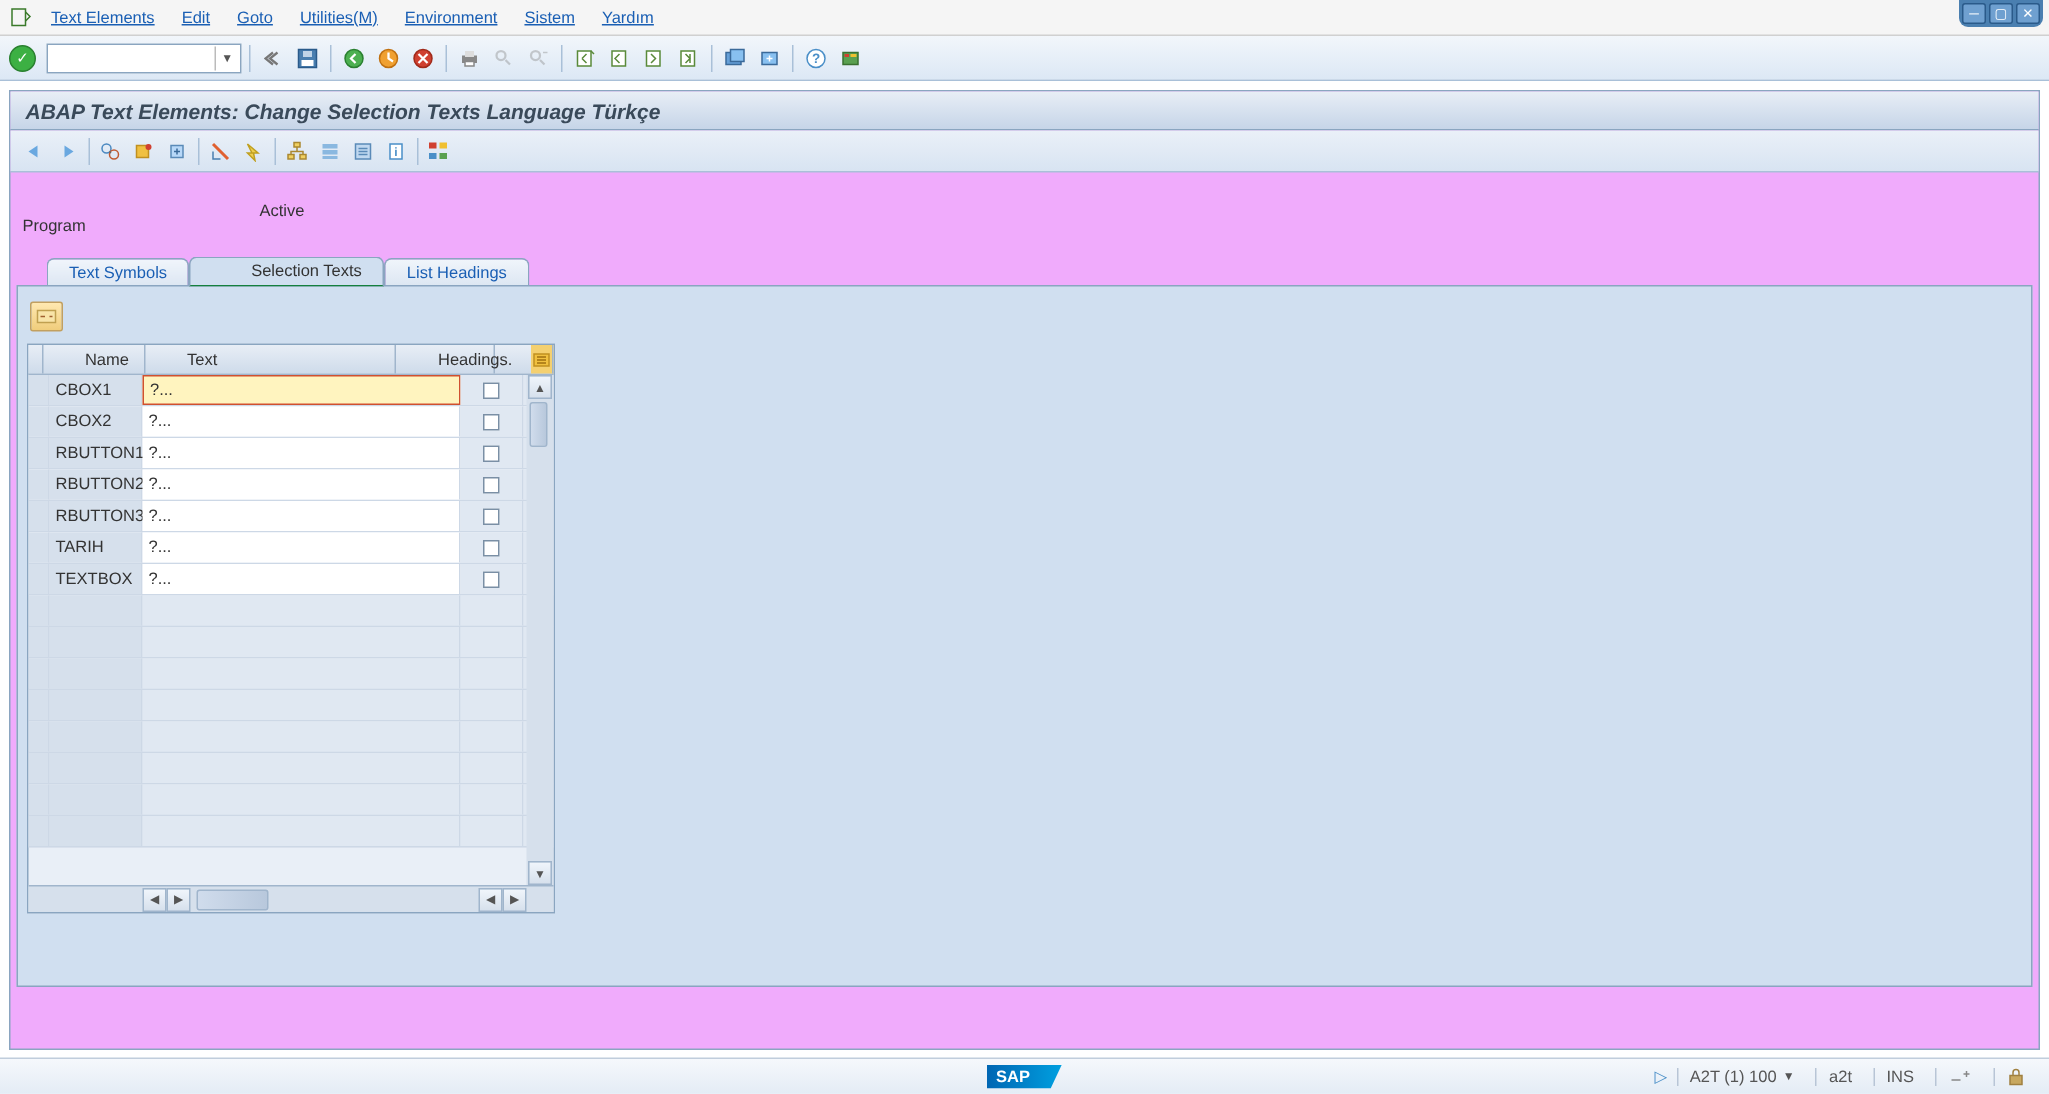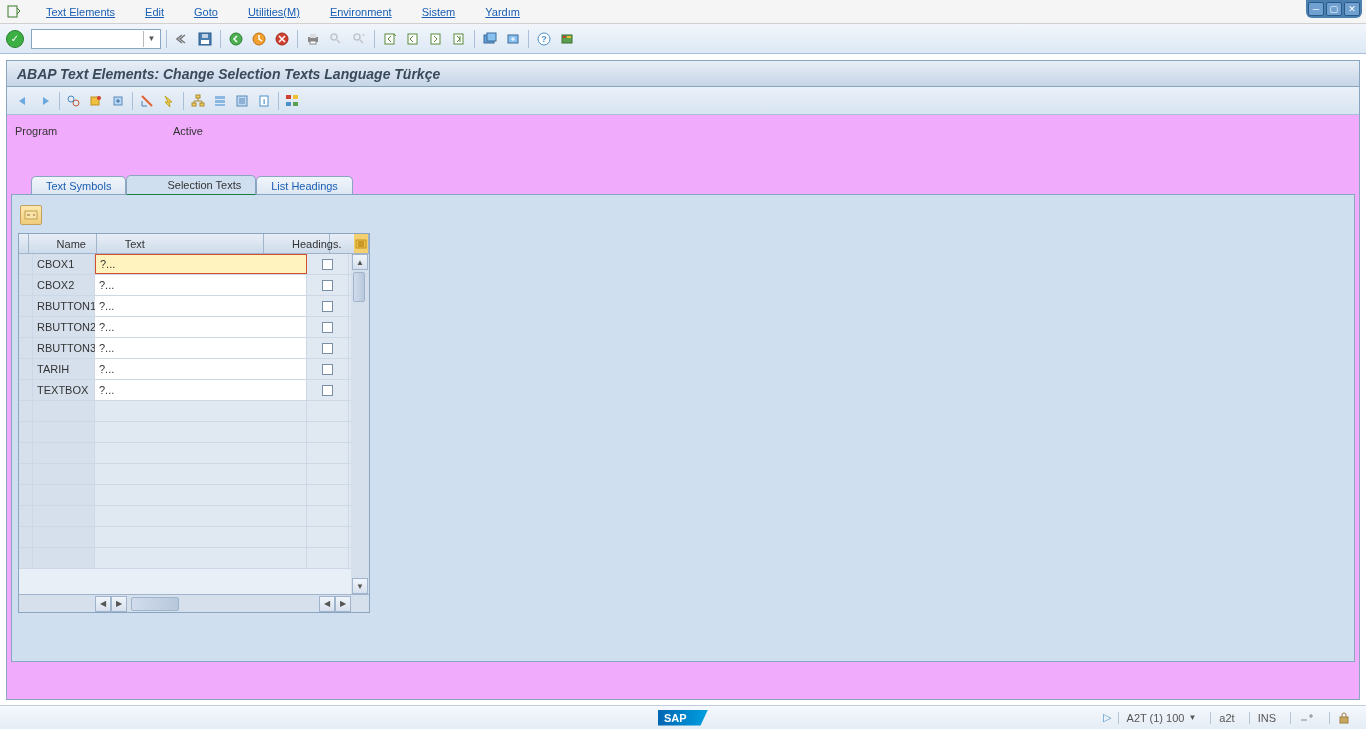--- a/index.html
+++ b/index.html
@@ -1,21 +1,21 @@
 <!DOCTYPE html>
 <html><head>
 <meta charset="utf-8">
 <style>
 * { box-sizing: border-box; margin: 0; padding: 0; }
 body { font-family: Arial, sans-serif; font-size: 11px; background: #fff; overflow: hidden; width: 1366px; height: 729px; position: relative; }
 
 
 .menubar { height: 24px; background: #f5f5f5; display: flex; align-items: center; padding: 0 6px; border-bottom: 1px solid #d0d0d0; position: relative; }
 .menubar .doc-icon { width: 16px; height: 16px; margin-right: 12px; display: flex; align-items: center; justify-content: center; color: #3a7a2a; }
-.menubar .menu-item { margin-right: 18px; color: #1a5fb4; cursor: pointer; text-decoration: underline; margin-left: 12px; }
+.menubar .menu-item { margin-right: 18px; color: #1a5fb4; cursor: pointer; text-decoration: underline; }
 .window-controls { position: absolute; right: 4px; top: 0; display: flex; background: #4a7fb0; border-radius: 0 0 6px 6px; padding: 2px; gap: 2px; }
 .window-controls .wbtn { width: 16px; height: 14px; background: #6fa0d0; border: 1px solid #2a5a8a; border-radius: 2px; display: flex; align-items: center; justify-content: center; color: #fff; font-size: 9px; cursor: pointer; }
 
 
 .main-toolbar { height: 30px; background: linear-gradient(to bottom, #f2f6fb, #dce8f5); border-bottom: 1px solid #a9c0d8; display: flex; align-items: center; padding: 0 6px; gap: 3px; }
 .check-icon { width: 18px; height: 18px; border-radius: 50%; background: #3cb043; border: 1px solid #2a8030; display: flex; align-items: center; justify-content: center; color: #fff; font-size: 10px; margin-right: 4px; }
 .tcode-box { width: 130px; height: 20px; border: 1px solid #8aa5c0; background: #fff; position: relative; }
 .tcode-box .dd { position: absolute; right: 1px; top: 1px; width: 16px; height: 16px; border-left: 1px solid #bbb; display: flex; align-items: center; justify-content: center; font-size: 8px; color: #555; }
 .tbtn { width: 20px; height: 20px; display: flex; align-items: center; justify-content: center; border: 1px solid transparent; border-radius: 2px; }
 .sep { width: 1px; height: 18px; background: #a9c0d8; margin: 0 2px; }
@@ -26,26 +26,26 @@
 
 
 .title-bar { height: 26px; background: linear-gradient(to bottom, #e8eef6, #c6d5e8); border-bottom: 1px solid #8aa5c0; display: flex; align-items: center; padding: 0 10px; }
 .title-bar .title { font-weight: bold; font-style: italic; font-size: 14px; color: #3a4a5a; }
 
 
 .app-toolbar { height: 28px; background: linear-gradient(to bottom, #eaf0f8, #d8e4f2); border-bottom: 1px solid #a9c0d8; display: flex; align-items: center; padding: 0 6px; gap: 2px; }
 
 
 .form-area { padding: 10px 8px; display: flex; align-items: center; gap: 10px; }
-.form-label { width: 140px; color: #333; }
+.form-label { width: 140px; color: #333; margin-top: 20px; }
 .form-input { width: 215px; height: 20px; border: 1px solid #8aa5c0; background: #e8eef6; padding: 0 4px; color: #333; }
 .form-status { margin-left: 8px; color: #333; }
 
 
-.tabstrip { display: flex; align-items: flex-end; margin-left: 24px; margin-top: 28px; }
+.tabstrip { display: flex; align-items: flex-end; margin-left: 24px; margin-top: 4px; }
 .tab { padding: 3px 14px; border: 1px solid #8aa5c0; border-bottom: none; background: linear-gradient(to bottom, #f0f5fb, #dce6f2); border-radius: 5px 5px 0 0; margin-right: 0; color: #1a5fb4; cursor: pointer; position: relative; }
 .tab.active { background: #d0dff0; color: #333; border-bottom: 1px solid #15803d; z-index: 2; padding-left: 40px; }
 .tab-panel { margin: 0 4px 4px 4px; border: 1px solid #8aa5c0; background: #d0dff0; height: 468px; padding: 6px; position: relative; top: -1px; }
 
 
 .btn-row { padding: 4px 2px 8px 2px; }
 .btn-row .expand-btn { width: 22px; height: 20px; border: 1px solid #c2a060; background: linear-gradient(to bottom, #ffe8b0, #f0cd7c); border-radius: 2px; display: flex; align-items: center; justify-content: center; }
 
 .grid { width: 352px; height: 380px; border: 1px solid #8aa5c0; background: #e9eff7; position: relative; }
 .grid-header { display: flex; height: 20px; background: linear-gradient(to bottom, #e8eef6, #cedbea); border-bottom: 1px solid #a0b5cc; gap: 24px; }

